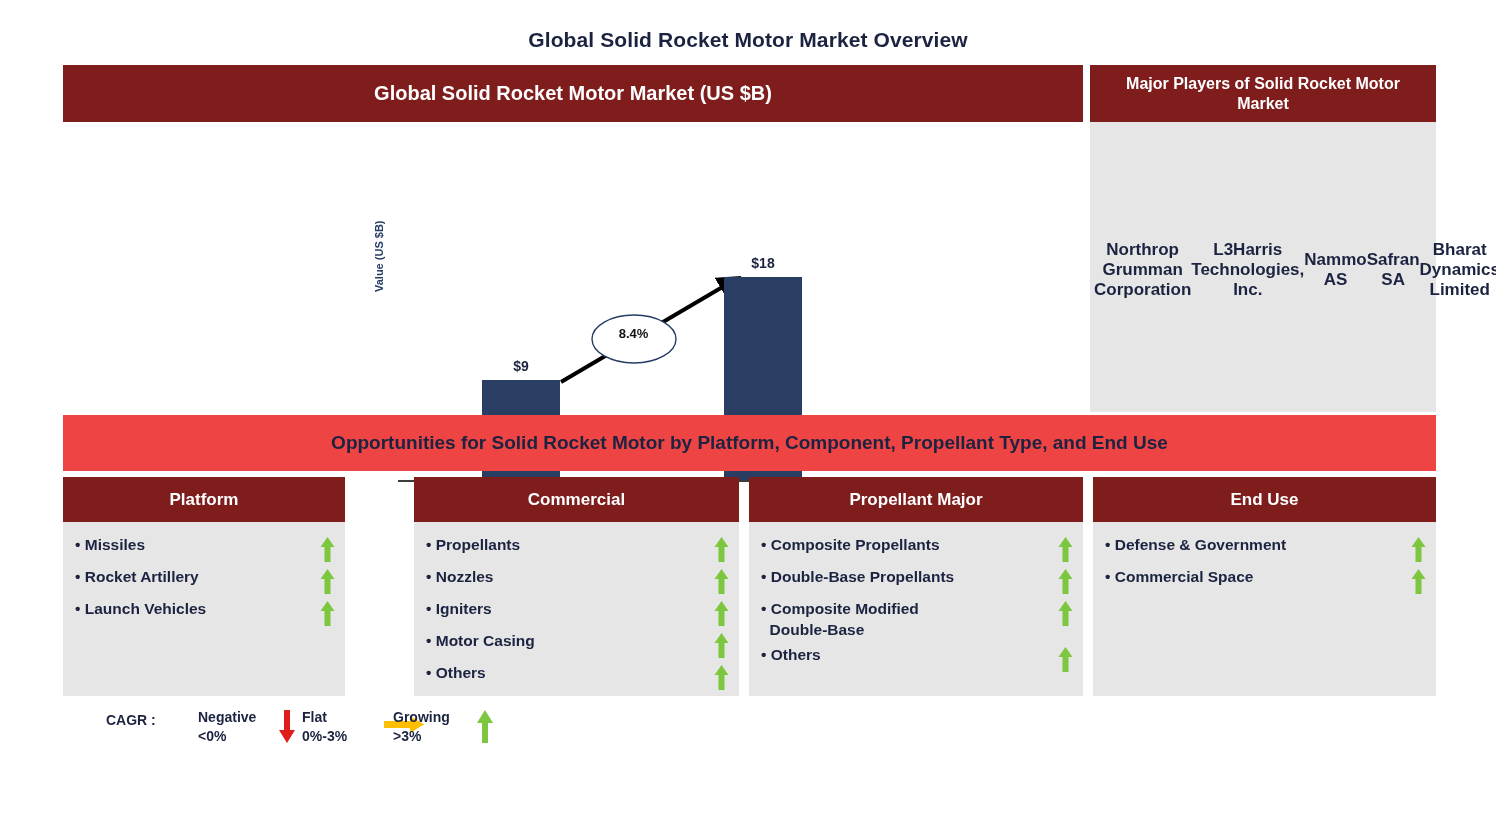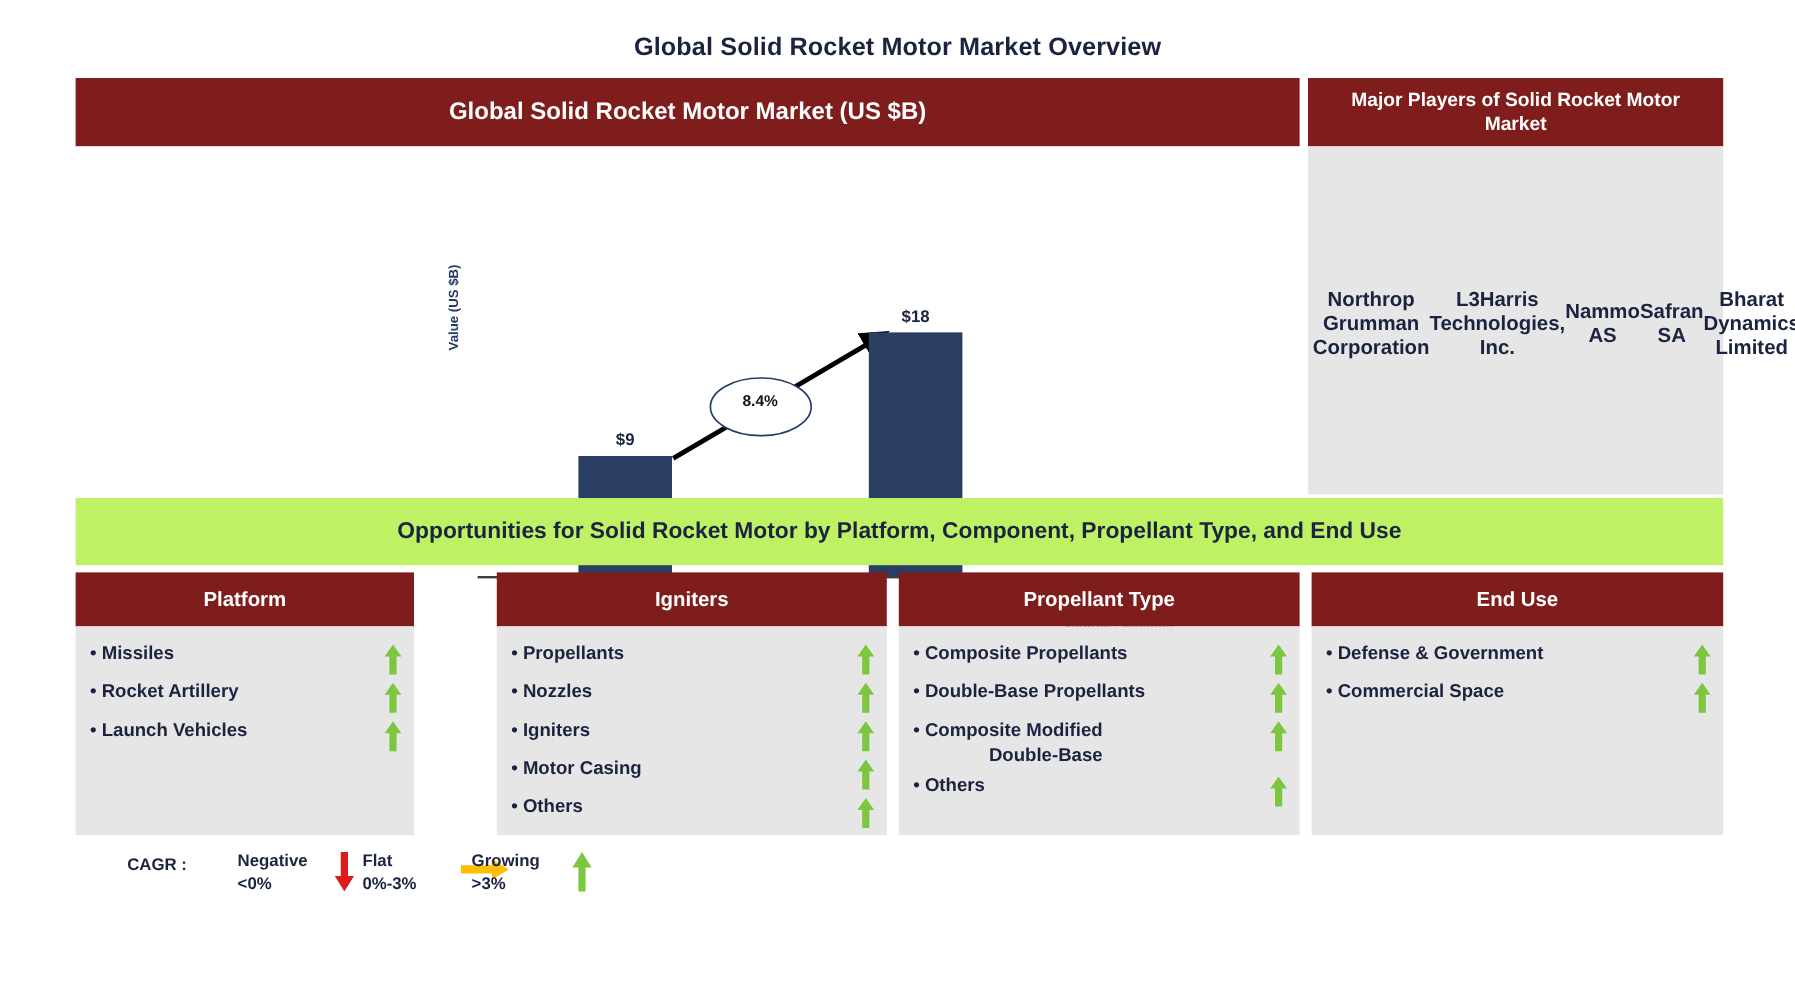--- a/index.html
+++ b/index.html
@@ -128,41 +128,40 @@
     font-size: 17px;
     font-weight: bold;
     color: #1b2340;
     text-align: center;
     width: 100%;
   }
 
   
   #opp-banner {
     left: 63px; top: 415px; width: 1373px; height: 56px;
-    background: #bef264;
+    background: #ef4444;
     display: flex;
     align-items: center;
     justify-content: center;
     font-size: 19px;
     font-weight: bold;
     color: #1b2340;
     text-align: center;
   }
 
   
   .col-header {
     top: 477px; height: 45px;
     font-size: 17px;
   }
   .col-body {
     top: 522px; height: 174px;
     background: #e6e6e6;
     padding: 13px 10px 8px 12px;
     box-sizing: border-box;
-    text-align: right;
   }
   #col-0-header, #col-0-body { left: 63px;   width: 282px; }
   #col-1-header, #col-1-body { left: 414px;  width: 325px; }
   #col-2-header, #col-2-body { left: 749px;  width: 334px; }
   #col-3-header, #col-3-body { left: 1093px; width: 343px; }
 
   .item-row {
     display: flex;
     align-items: flex-start;
     justify-content: space-between;
@@ -275,21 +274,21 @@
     <div class="item-row">
       <div class="item-text">• Launch Vehicles</div>
       <div class="arrow-cell">
         <svg class="arrow-up-green" width="15" height="26">
           <polygon points="7.5,0 14.5,10 10.5,10 10.5,25 4.5,25 4.5,10 0.5,10" fill="#7dc63f"></polygon>
         </svg>
       </div>
     </div>
   </div>
 
-<div class="abs navy-bar col-header" id="col-1-header">Igniters</div>
+<div class="abs navy-bar col-header" id="col-1-header">Commercial</div>
 <div class="abs col-body" id="col-1-body">
     <div class="item-row">
       <div class="item-text">• Propellants</div>
       <div class="arrow-cell">
         <svg class="arrow-up-green" width="15" height="26">
           <polygon points="7.5,0 14.5,10 10.5,10 10.5,25 4.5,25 4.5,10 0.5,10" fill="#7dc63f"></polygon>
         </svg>
       </div>
     </div>
     <div class="item-row">
@@ -319,21 +318,21 @@
     <div class="item-row">
       <div class="item-text">• Others</div>
       <div class="arrow-cell">
         <svg class="arrow-up-green" width="15" height="26">
           <polygon points="7.5,0 14.5,10 10.5,10 10.5,25 4.5,25 4.5,10 0.5,10" fill="#7dc63f"></polygon>
         </svg>
       </div>
     </div>
   </div>
 
-<div class="abs navy-bar col-header" id="col-2-header">Propellant Type</div>
+<div class="abs navy-bar col-header" id="col-2-header">Propellant Major</div>
 <div class="abs col-body" id="col-2-body">
     <div class="item-row">
       <div class="item-text">• Composite Propellants</div>
       <div class="arrow-cell">
         <svg class="arrow-up-green" width="15" height="26">
           <polygon points="7.5,0 14.5,10 10.5,10 10.5,25 4.5,25 4.5,10 0.5,10" fill="#7dc63f"></polygon>
         </svg>
       </div>
     </div>
     <div class="item-row">

